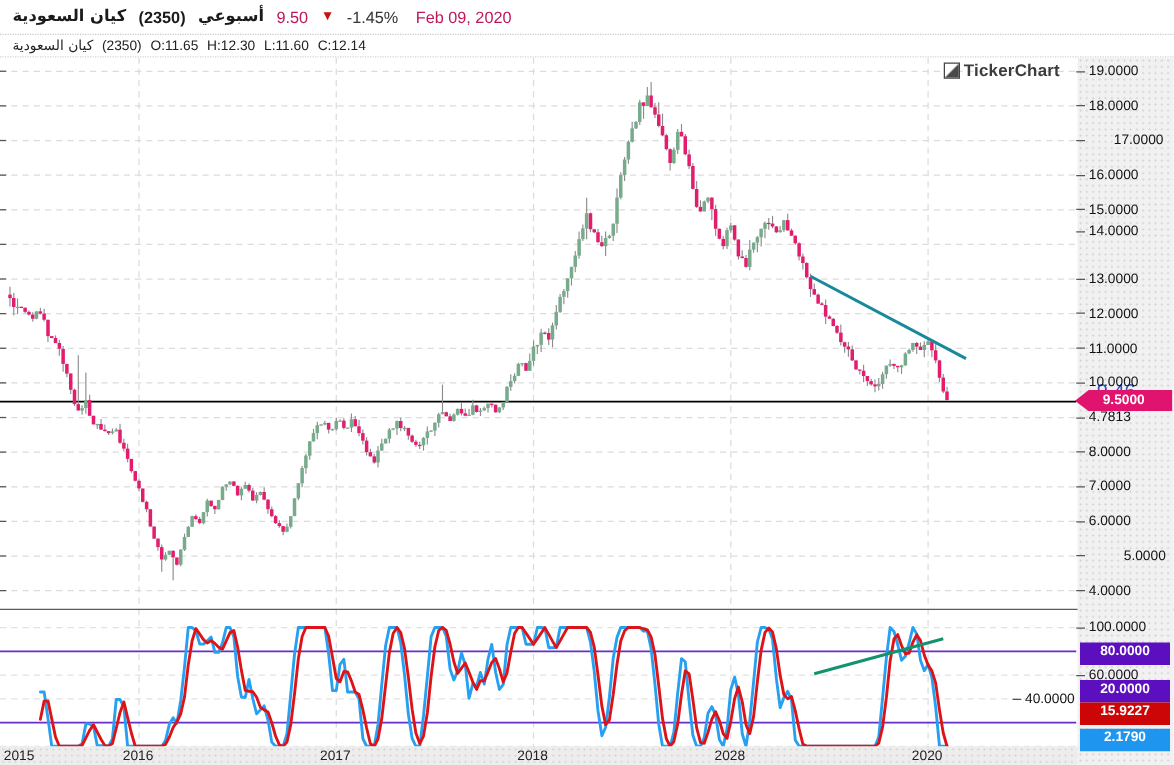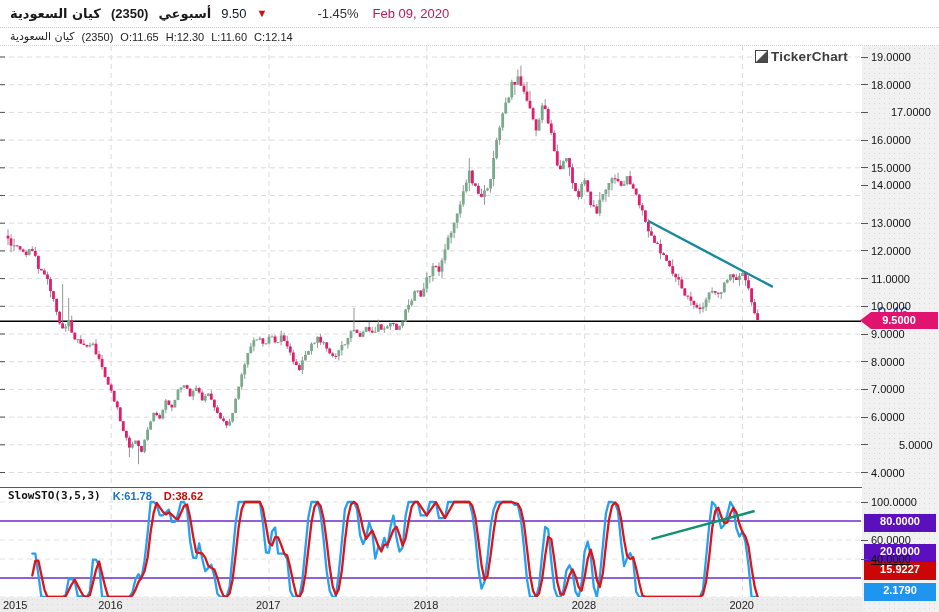--- a/index.html
+++ b/index.html
@@ -3,23 +3,23 @@
 <meta charset="utf-8">
 <style>
   html,body{margin:0;padding:0;background:#fff;}
   #app{position:relative;width:939px;height:612px;background:#fff;overflow:hidden;
        font-family:"Liberation Sans",sans-serif;color:#1a1a1a;}
   .hdr{position:absolute;left:0;top:0;width:939px;height:28px;display:flex;align-items:center;
        gap:10px;padding-left:10px;box-sizing:border-box;border-bottom:1px dotted #c9c9c9;background:#fff;}
   .hdr .nm{font-weight:bold;font-size:13px;font-family:"DejaVu Sans","Liberation Sans",sans-serif;unicode-bidi:isolate;}
   .hdr .cd{font-weight:bold;font-size:13px;}
   .hdr .per{font-weight:bold;font-size:13px;font-family:"DejaVu Sans","Liberation Sans",sans-serif;unicode-bidi:isolate;}
-  .hdr .px{color:#0f172a;font-size:13px;}
+  .hdr .px{color:#be185d;font-size:13px;}
   .hdr .tri{color:#cc1111;font-size:11px;line-height:1;}
-  .hdr .chg{color:#333;font-size:13px;margin-left:40px;}
+  .hdr .chg{color:#333;font-size:13px;}
   .hdr .dt{color:#be185d;font-size:13px;margin-left:4px;}
   .ohlc{position:absolute;left:0;top:28px;width:939px;height:18px;display:flex;align-items:center;
         gap:7px;padding-left:10px;box-sizing:border-box;font-size:11px;color:#222;border-bottom:1px dotted #d4d4d4;background:#fff;}
   .ohlc .nm{font-family:"DejaVu Sans","Liberation Sans",sans-serif;unicode-bidi:isolate;}
   #plot{position:absolute;left:0;top:0;}
   .gutter{position:absolute;left:862px;top:46px;width:77px;height:566px;background-color:#f1f1f1;
         background-image:radial-gradient(circle,#d8d8d8 0.8px,transparent 0.9px);background-size:5px 5px;}
   .xstrip{position:absolute;left:0;top:597px;width:862px;height:15px;background-color:#ededed;
         background-image:radial-gradient(circle,#d8d8d8 0.8px,transparent 0.9px);background-size:5px 5px;}
   .axlab{position:absolute;display:flex;align-items:center;height:14px;font-size:11px;color:#111;}
@@ -623,25 +623,20 @@
     <span>H:12.30</span>
     <span>L:11.60</span>
     <span>C:12.14</span>
   </div>
 
   <div class="logo">
     <span class="sq"></span>
     <span class="tx">TickerChart</span>
   </div>
 
-  <div class="stohdr">
-    <span class="nm">SlowSTO(3,5,3)</span>
-    <span class="k">K:61.78</span>
-    <span class="d">D:38.62</span>
-  </div>
 
   <div class="lvl946">9.46</div>
 
   <div class="badge arrow" id="b-last" style="top: 312px; background: rgb(224, 19, 110);">9.5000</div>
   <div class="badge" id="b-80" style="top: 514px; background: rgb(92, 15, 190);">80.0000</div>
   <div class="badge" id="b-20" style="top: 544px; background: rgb(92, 15, 190);">20.0000</div>
   <div class="badge" id="b-d" style="top: 562px; background: rgb(204, 6, 6);">15.9227</div>
   <div class="badge" id="b-k" style="top: 583px; background: rgb(30, 150, 240);">2.1790</div>
 
 
@@ -680,21 +675,21 @@
     <div class="axlab" style="left: 861px; top: 271.6px;">
       <span class="tick"></span>
       <span>11.0000</span>
     </div>
     <div class="axlab" style="left: 861px; top: 299.3px;">
       <span class="tick"></span>
       <span>10.0000</span>
     </div>
     <div class="axlab" style="left: 861px; top: 327px;">
       <span class="tick"></span>
-      <span>9.0000</span>
+      <span>4.7813</span>
     </div>
     <div class="axlab" style="left: 861px; top: 354.7px;">
       <span class="tick"></span>
       <span>8.0000</span>
     </div>
     <div class="axlab" style="left: 861px; top: 382.4px;">
       <span class="tick"></span>
       <span>7.0000</span>
     </div>
     <div class="axlab" style="left: 861px; top: 410.1px;">
@@ -710,21 +705,21 @@
       <span>4.0000</span>
     </div>
     <div class="axlab" style="left: 861px; top: 495px;">
       <span class="tick"></span>
       <span>100.0000</span>
     </div>
     <div class="axlab" style="left: 861px; top: 533px;">
       <span class="tick"></span>
       <span>60.0000</span>
     </div>
-    <div class="axlab" style="left: 861px; top: 552px; text-decoration: underline;">
+    <div class="axlab" style="left: 810px; top: 552px;">
       <span class="tick"></span>
       <span>40.0000</span>
     </div>
     <div class="yearlab" style="left: 3px;">2015</div>
     <div class="yearlab" style="left: 98.19px;">2016</div>
     <div class="yearlab" style="left: 256.01px;">2017</div>
     <div class="yearlab" style="left: 413.83px;">2018</div>
     <div class="yearlab" style="left: 571.65px;">2028</div>
     <div class="yearlab" style="left: 729.47px;">2020</div>
   </div>

